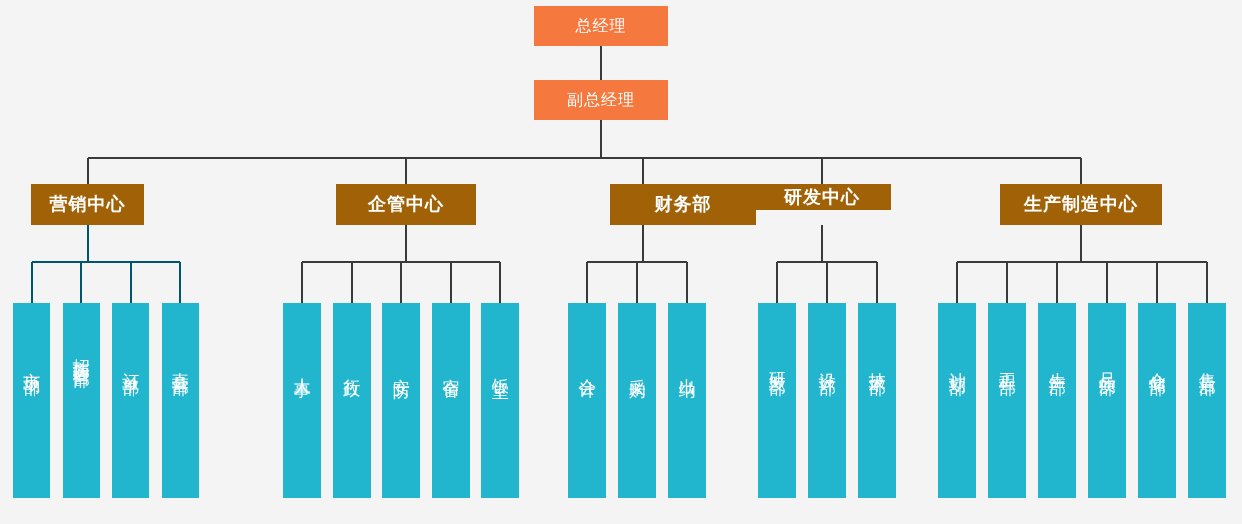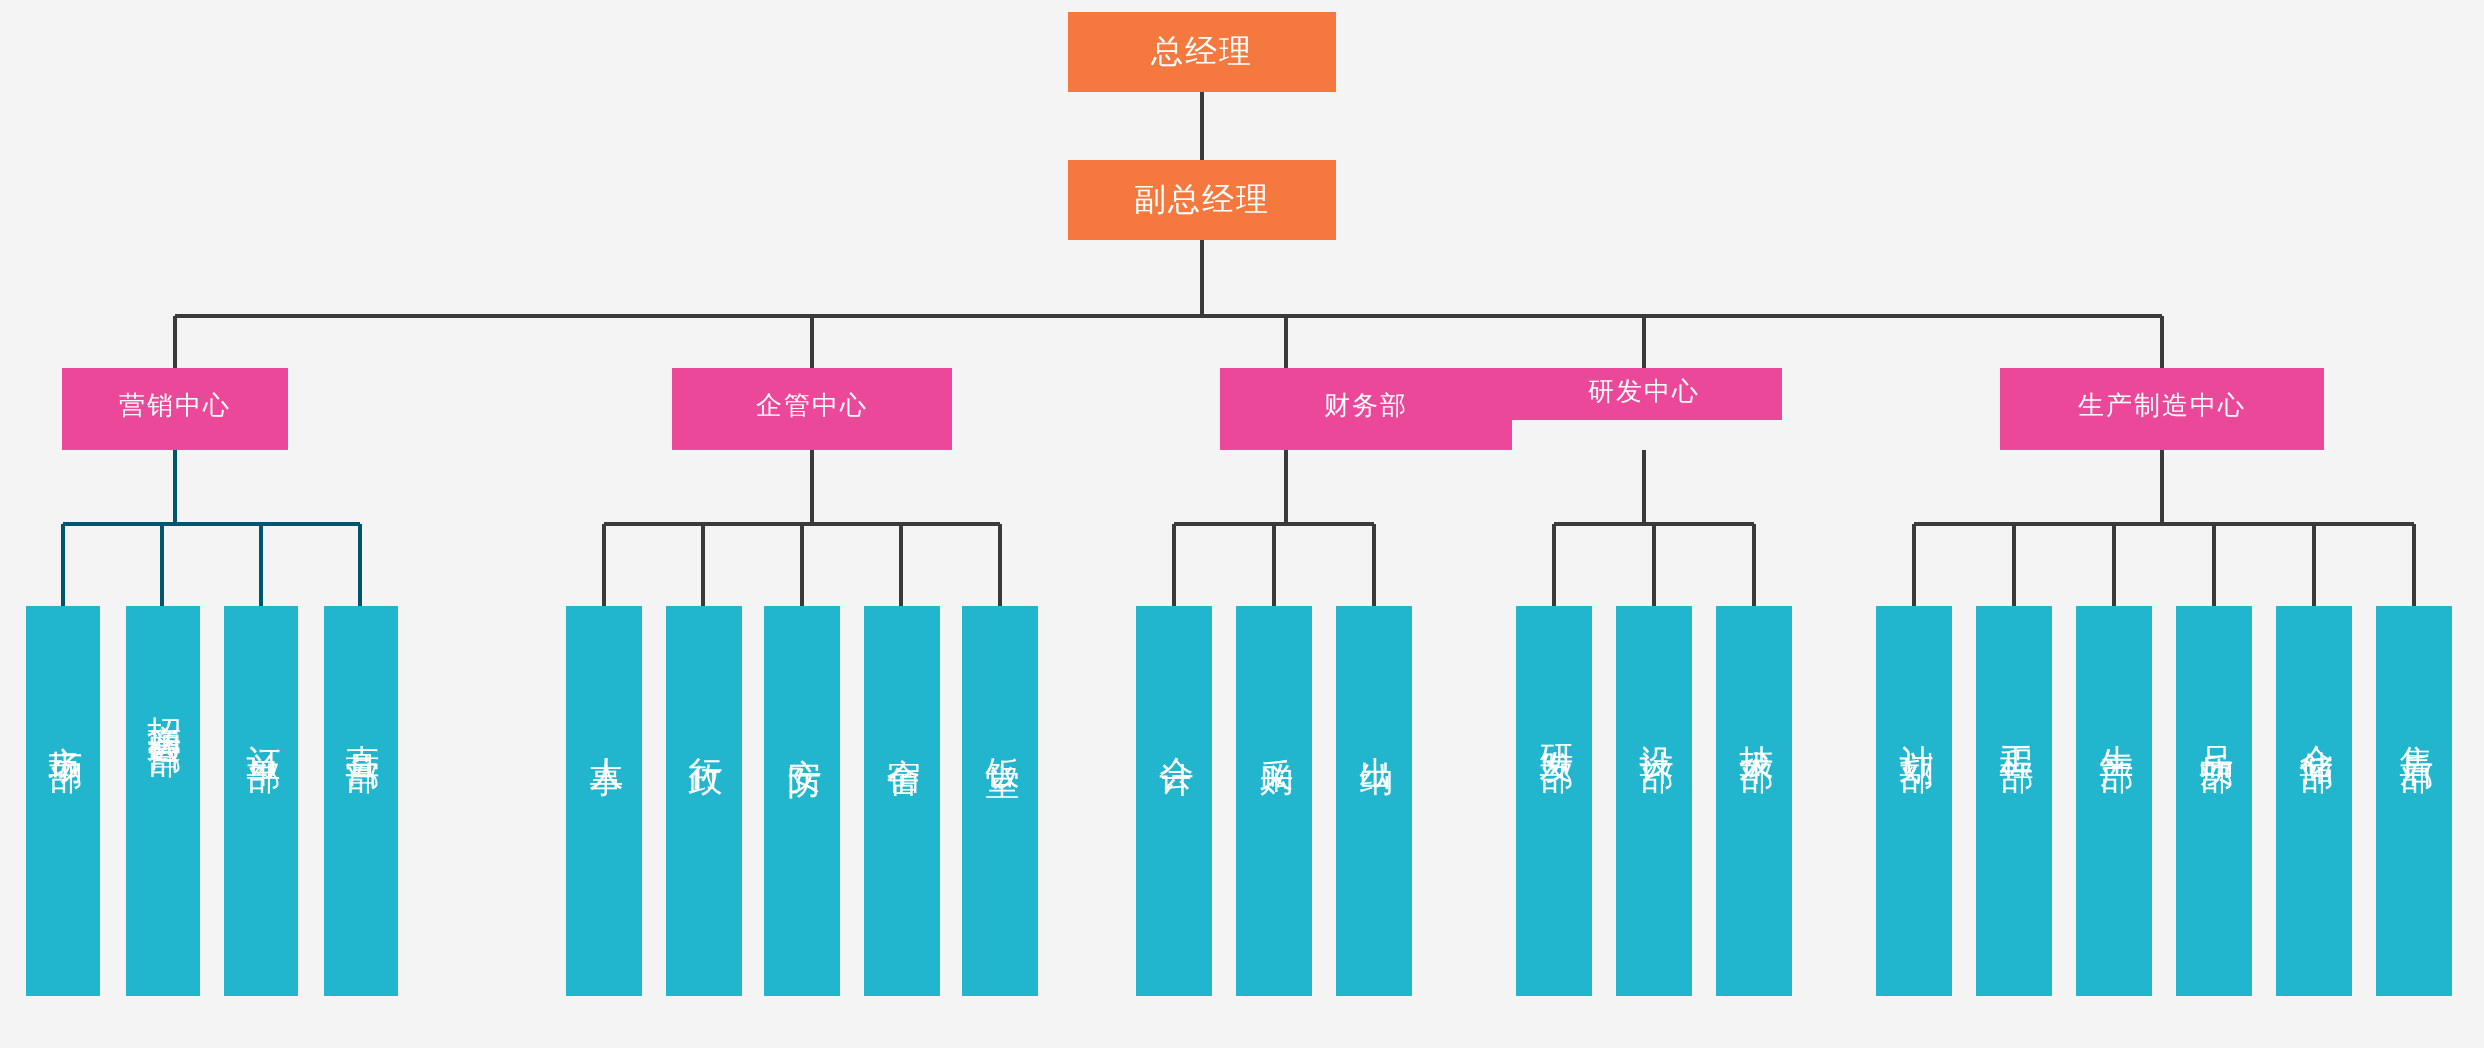--- a/index.html
+++ b/index.html
@@ -36,23 +36,24 @@
     color: #ffffff;
     text-align: center;
     line-height: 1.15;
   }
   .node.exec {
     background: #f5793e;
     font-size: 16px;
     letter-spacing: 1px;
   }
   .node.center {
-    background: #ec4899;
-    font-size: 13px;
+    background: #a16207;
+    font-size: 18px;
     letter-spacing: 1px;
+    font-weight: bold;
   }
   .node.leaf {
     background: #22b6ce;
     font-size: 17px;
     writing-mode: vertical-rl;
     text-orientation: upright;
     letter-spacing: 3px;
     justify-content: flex-start;
     align-items: center;
     padding-top: 56px;

